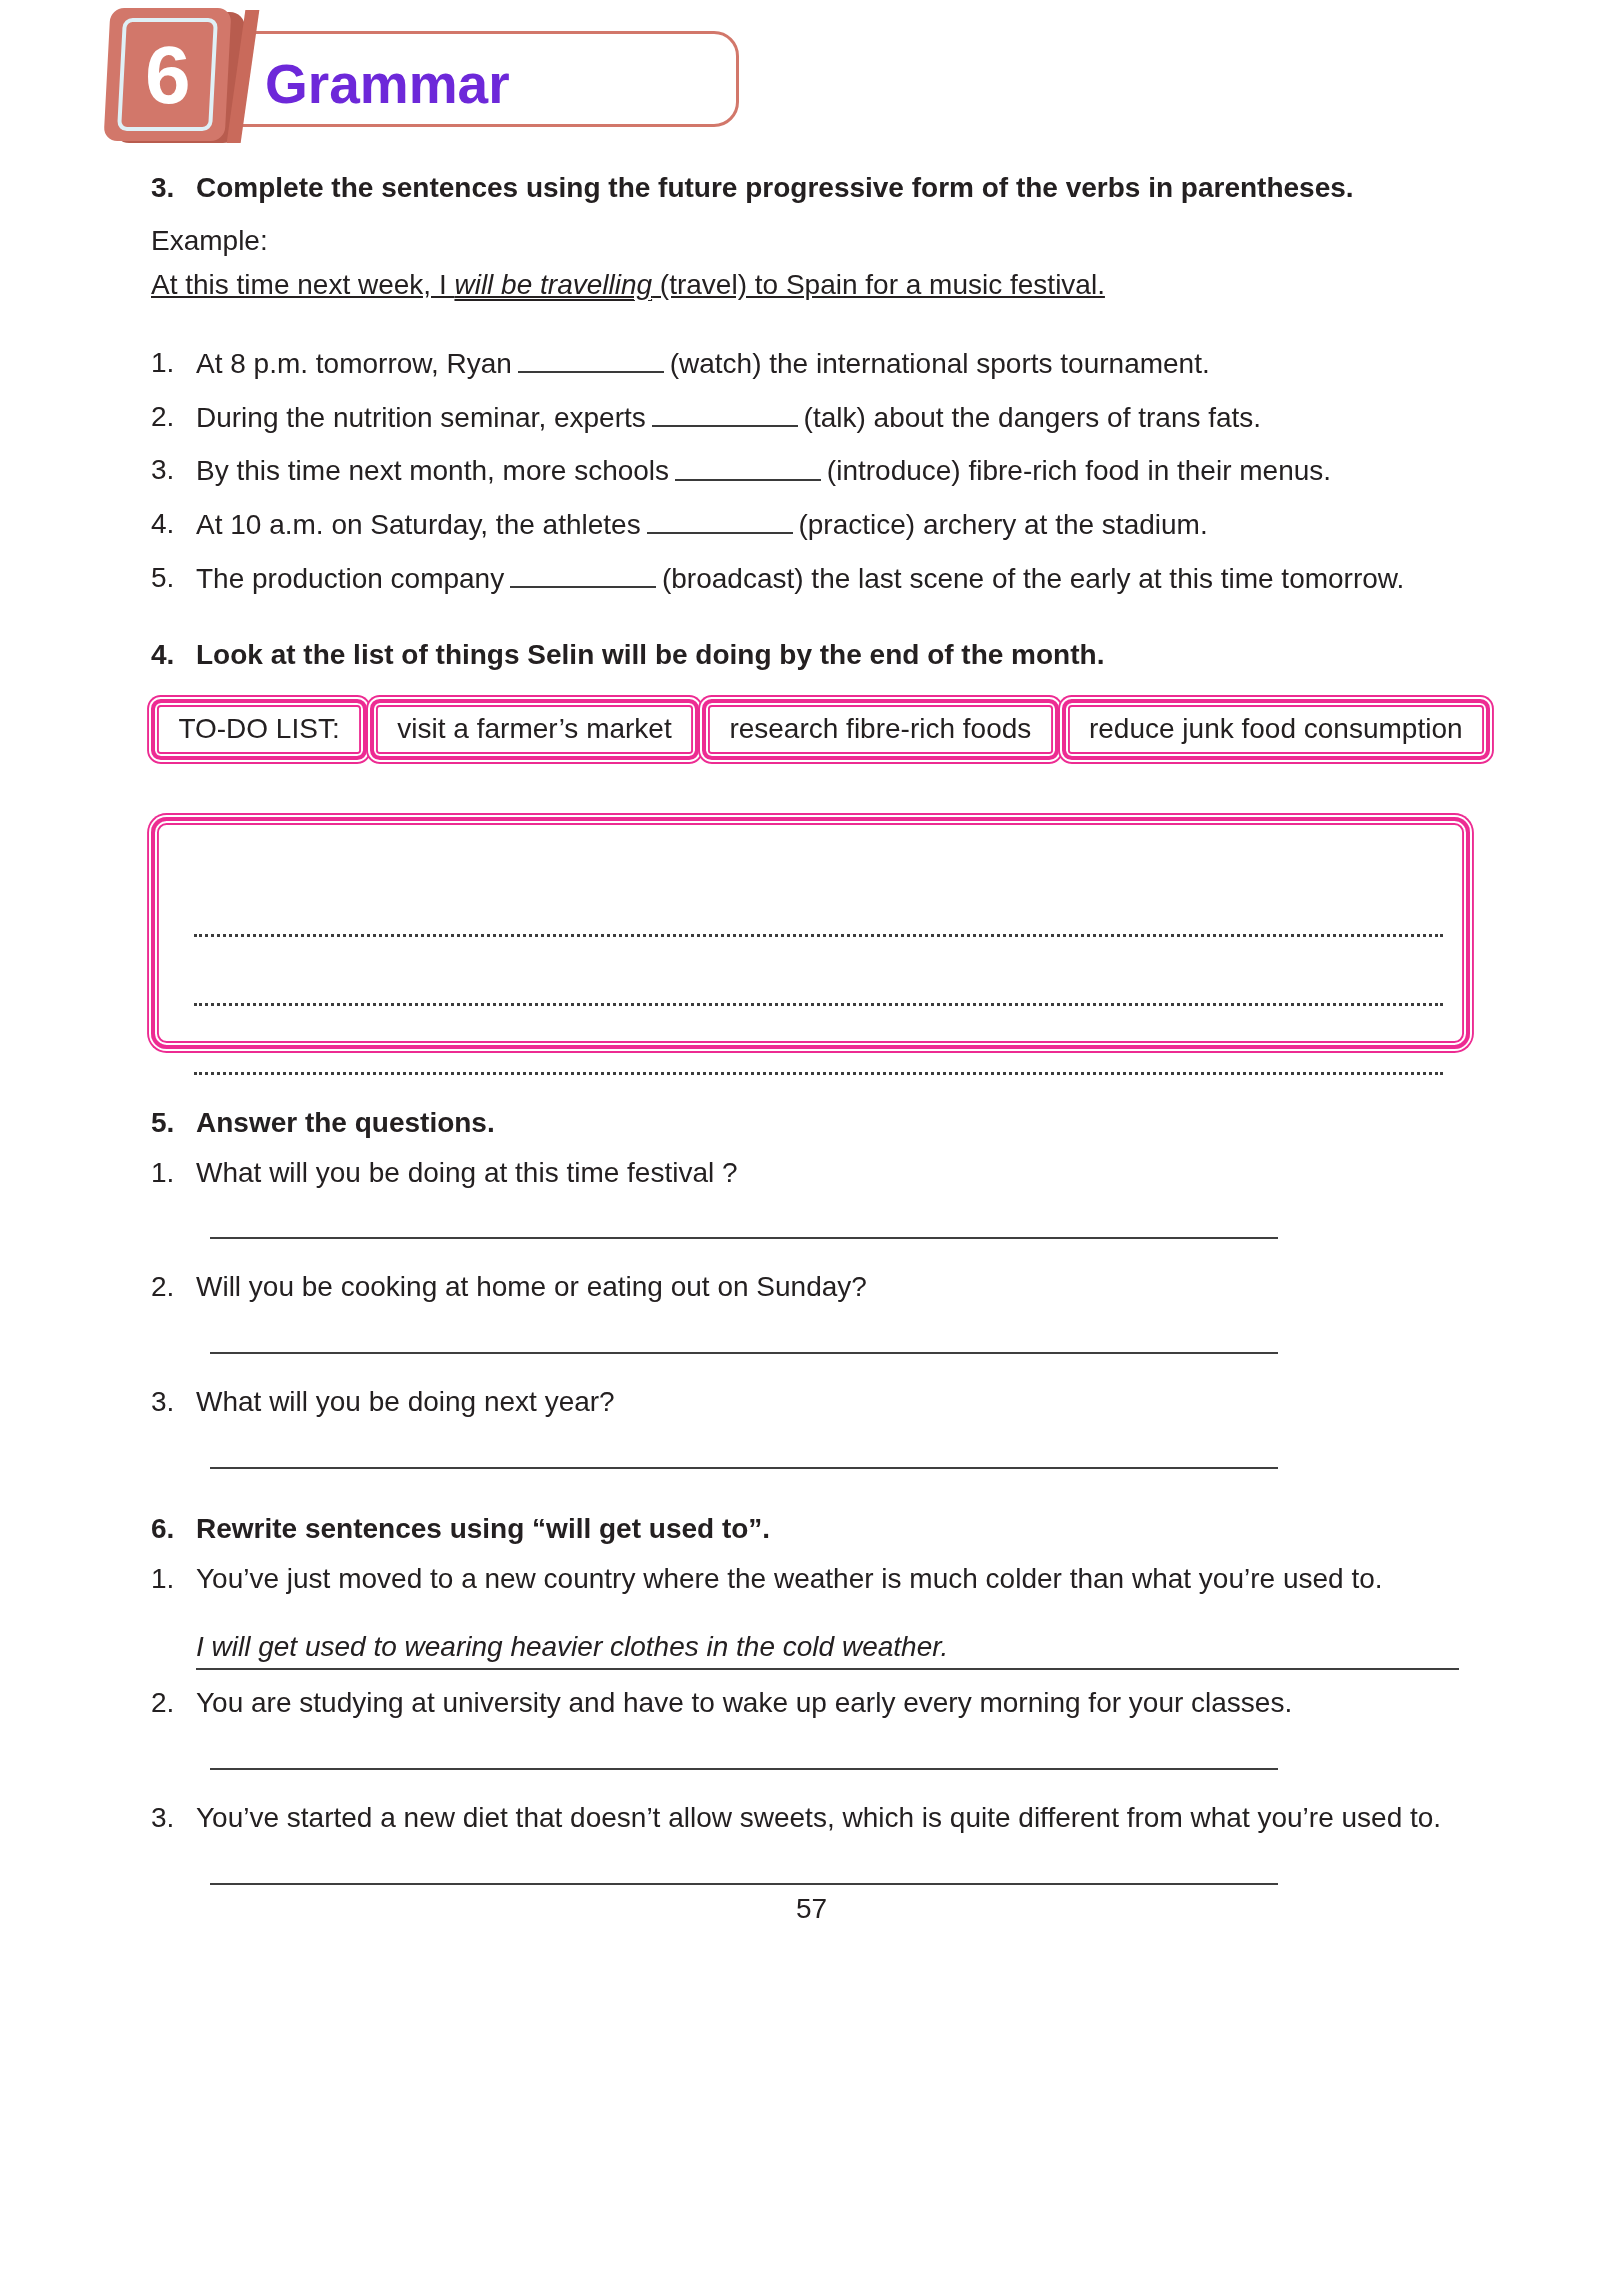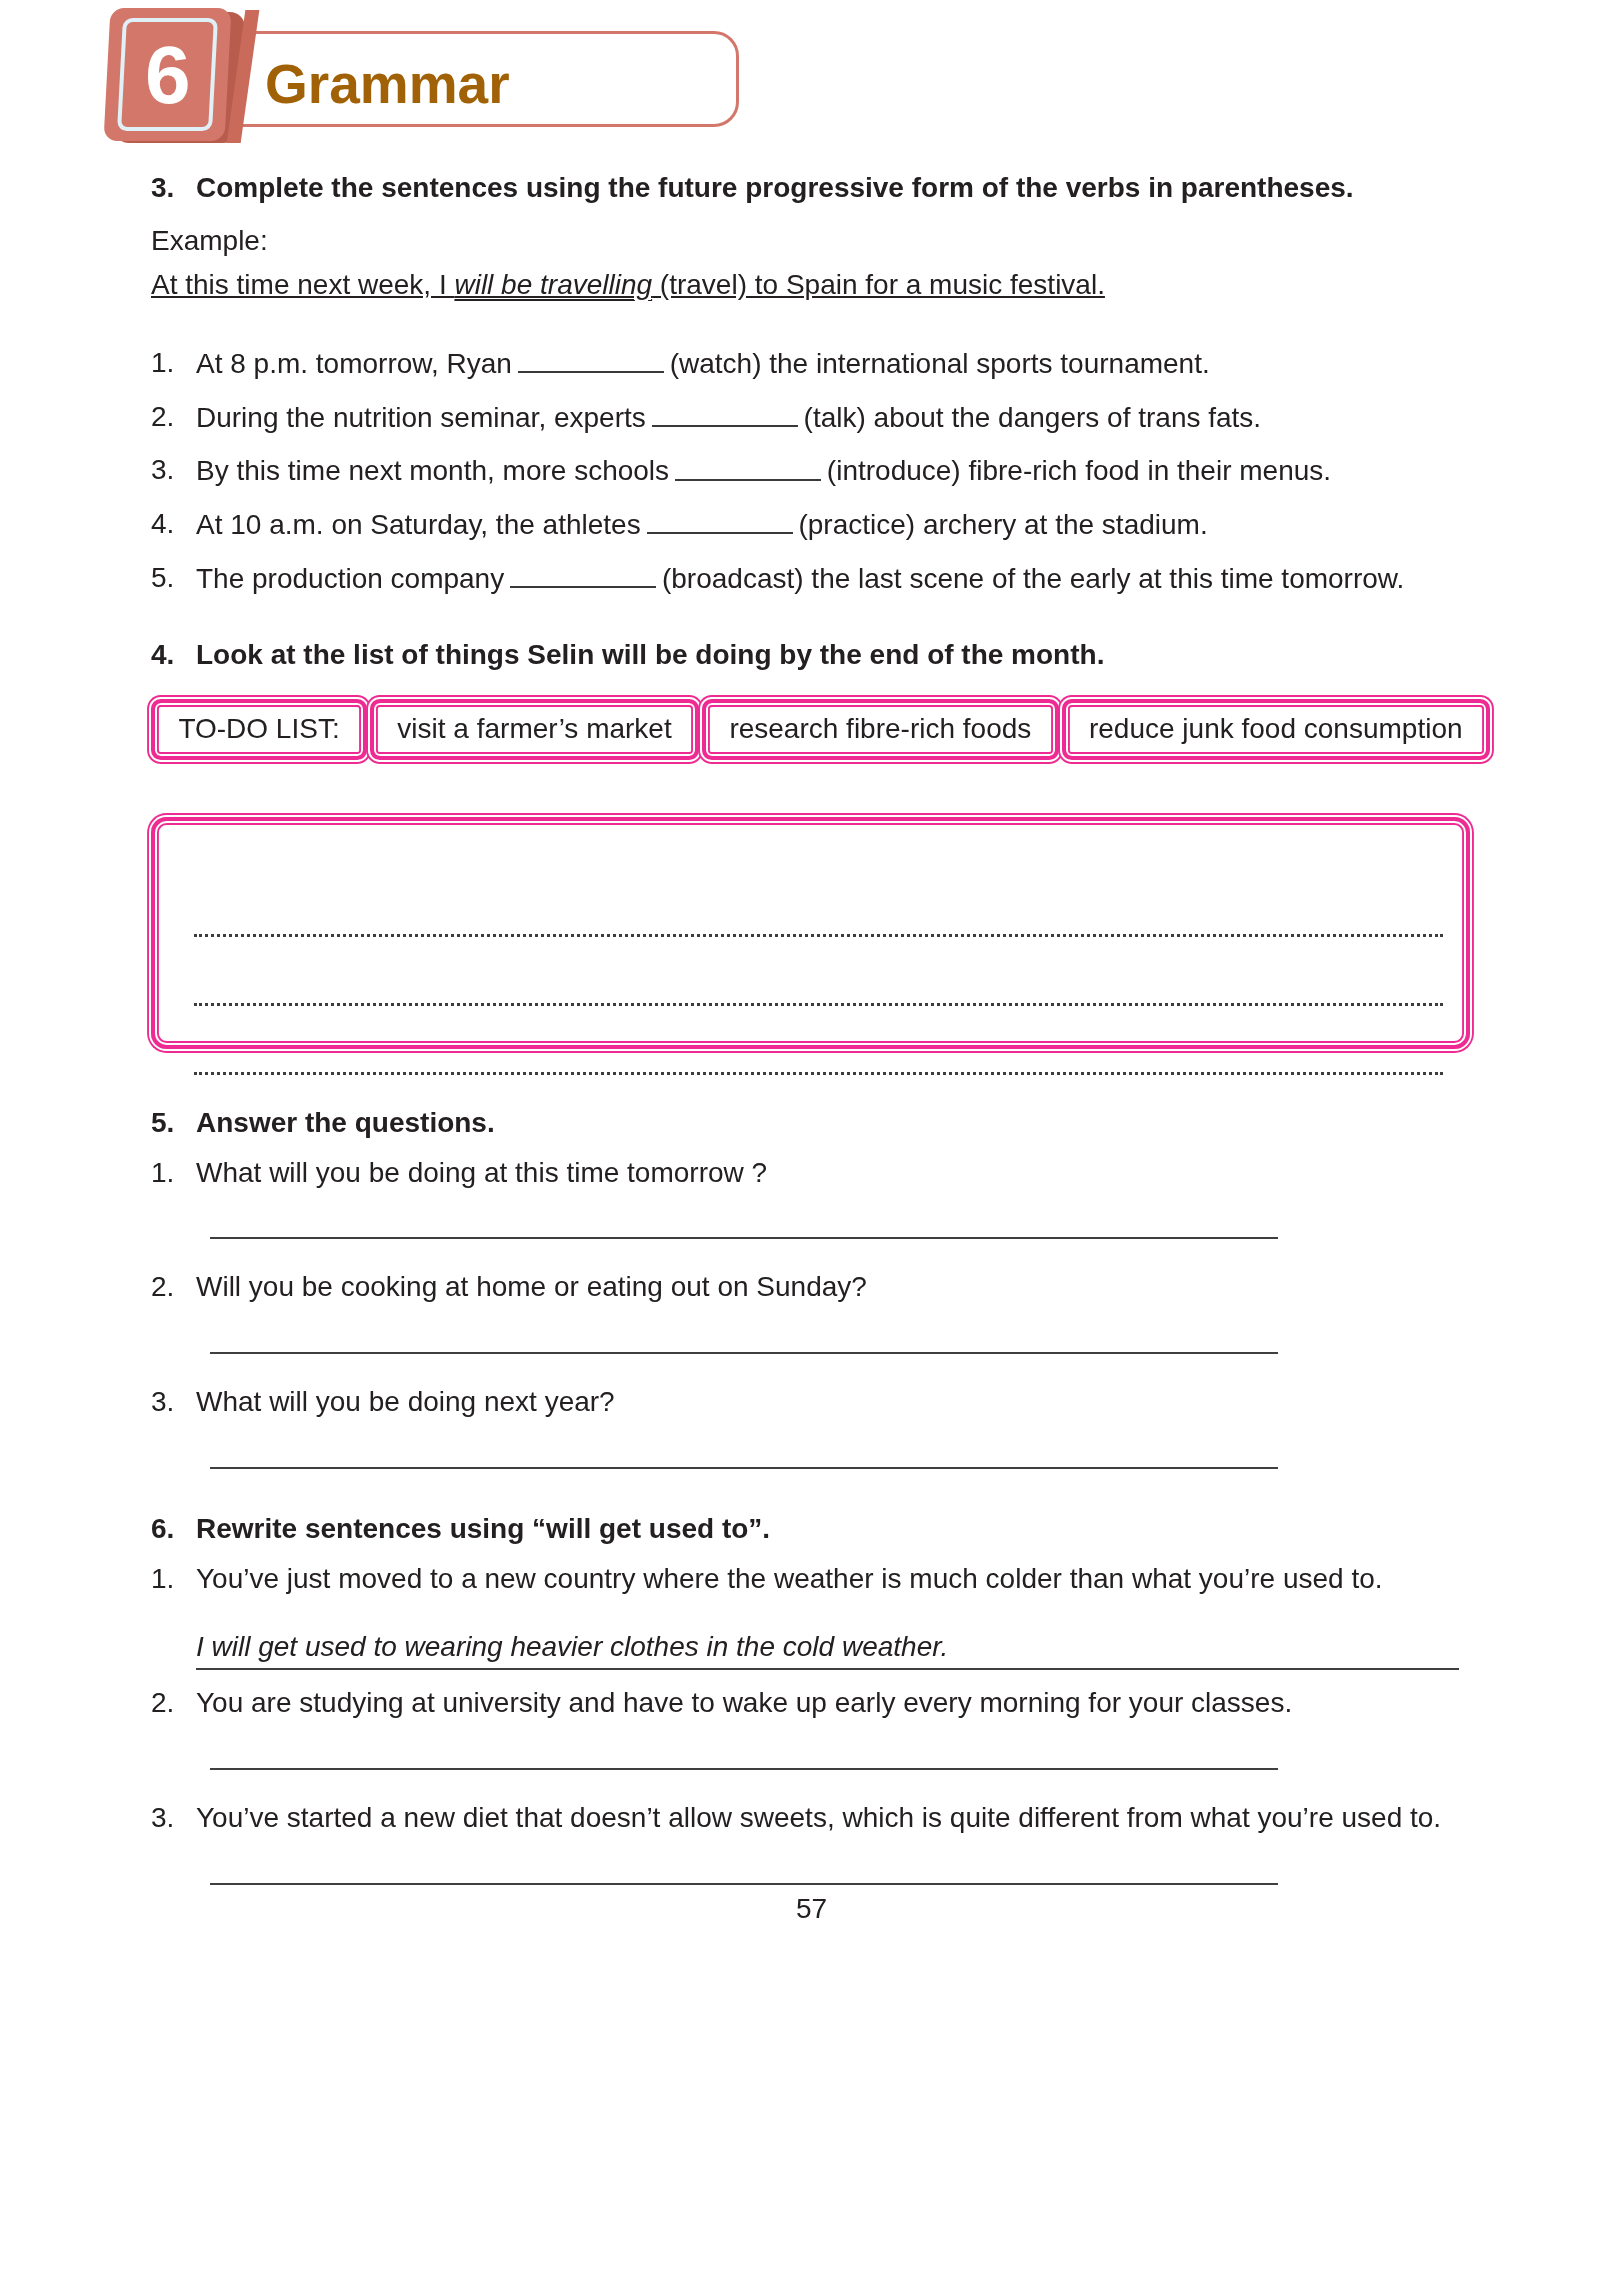--- a/index.html
+++ b/index.html
@@ -19,21 +19,21 @@
   .unit-header { position:relative; height:146px; }
   .title-box {
     position:absolute; left:127px; top:31px;
     width:612px; height:96px;
     border:3.9px solid #d2776a;
     border-radius:25px;
     background:#ffffff;
   }
   .unit-title {
     position:absolute; left:265px; top:47px;
-    font-size:55px; font-weight:bold; color:#a16207;
+    font-size:55px; font-weight:bold; color:#6d28d9;
     letter-spacing:0px;
   }
   .badge-back {
     position:absolute; left:117px; top:11.7px;
     width:125px; height:131px;
     background:#b85c4e; border-radius:15.6px;
     transform:skewX(-3deg);
   }
   .badge-slash {
     position:absolute; left:236px; top:9.8px;
@@ -207,21 +207,21 @@
     </div>
 
     <div class="ex5">
       <div class="ex-title">
         <span class="num">5.</span>
         <span class="txt">Answer the questions.</span>
       </div>
 
       <div class="q">
         <span class="num">1.</span>
-        <span class="qtext">What will you be doing at this time tomorrow ?</span>
+        <span class="qtext">What will you be doing at this time festival ?</span>
       </div>
       <div class="answer-line"></div>
 
       <div class="q">
         <span class="num">2.</span>
         <span class="qtext">Will you be cooking at home or eating out on Sunday?</span>
       </div>
       <div class="answer-line"></div>
 
       <div class="q">

